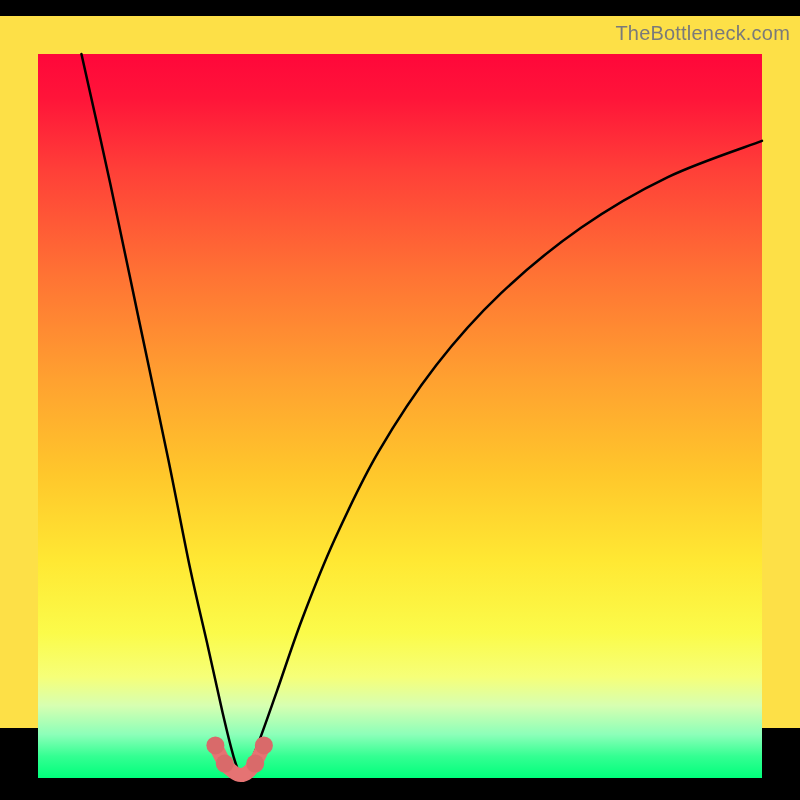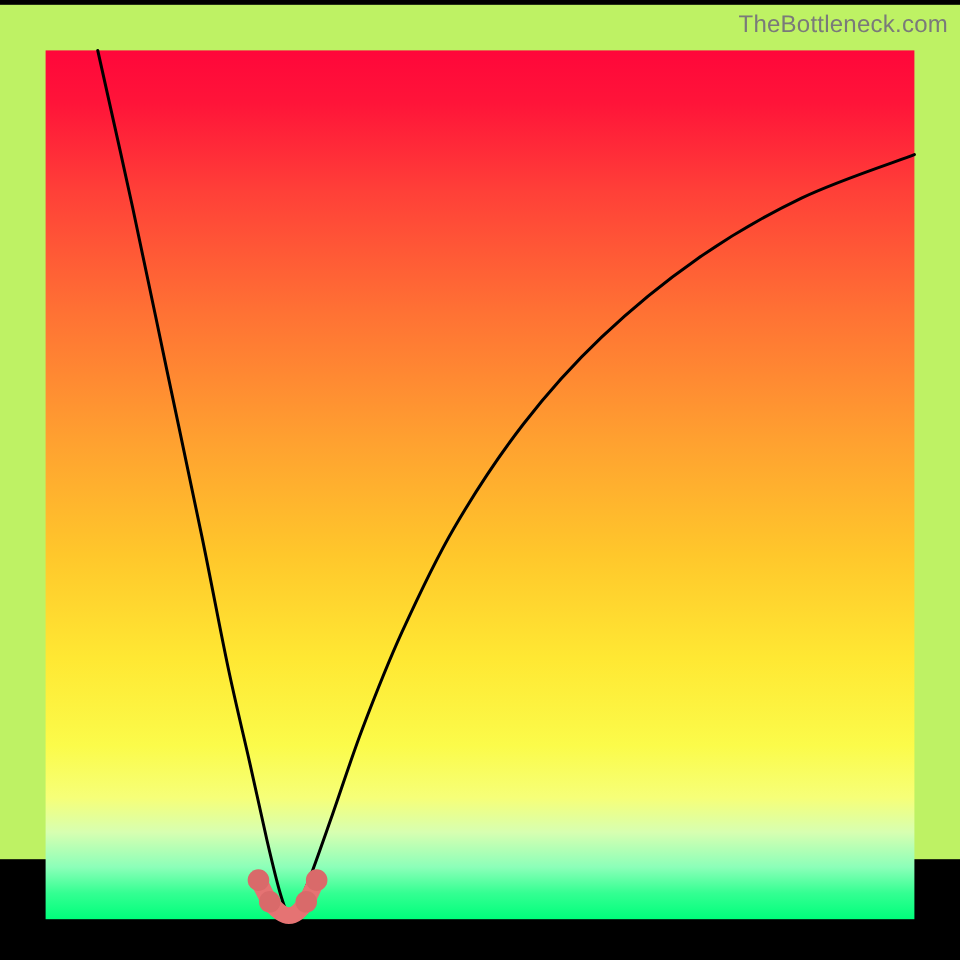--- a/index.html
+++ b/index.html
@@ -7,24 +7,24 @@
     padding: 0;
     width: 800px;
     height: 800px;
     background: #000;
     overflow: hidden;
     font-family: Arial, Helvetica, sans-serif;
   }
   .frame {
     position: absolute;
     left: 0;
-    top: 4px;
+    top: 16px;
     width: 800px;
     height: 712px;
-    background: #bef264;
+    background: #fde047;
   }
   .plot-area {
     position: absolute;
     left: 38px;
     top: 38px;
     width: 724px;
     height: 724px;
     
     background: linear-gradient(to bottom,
       #ff073a 0%,

